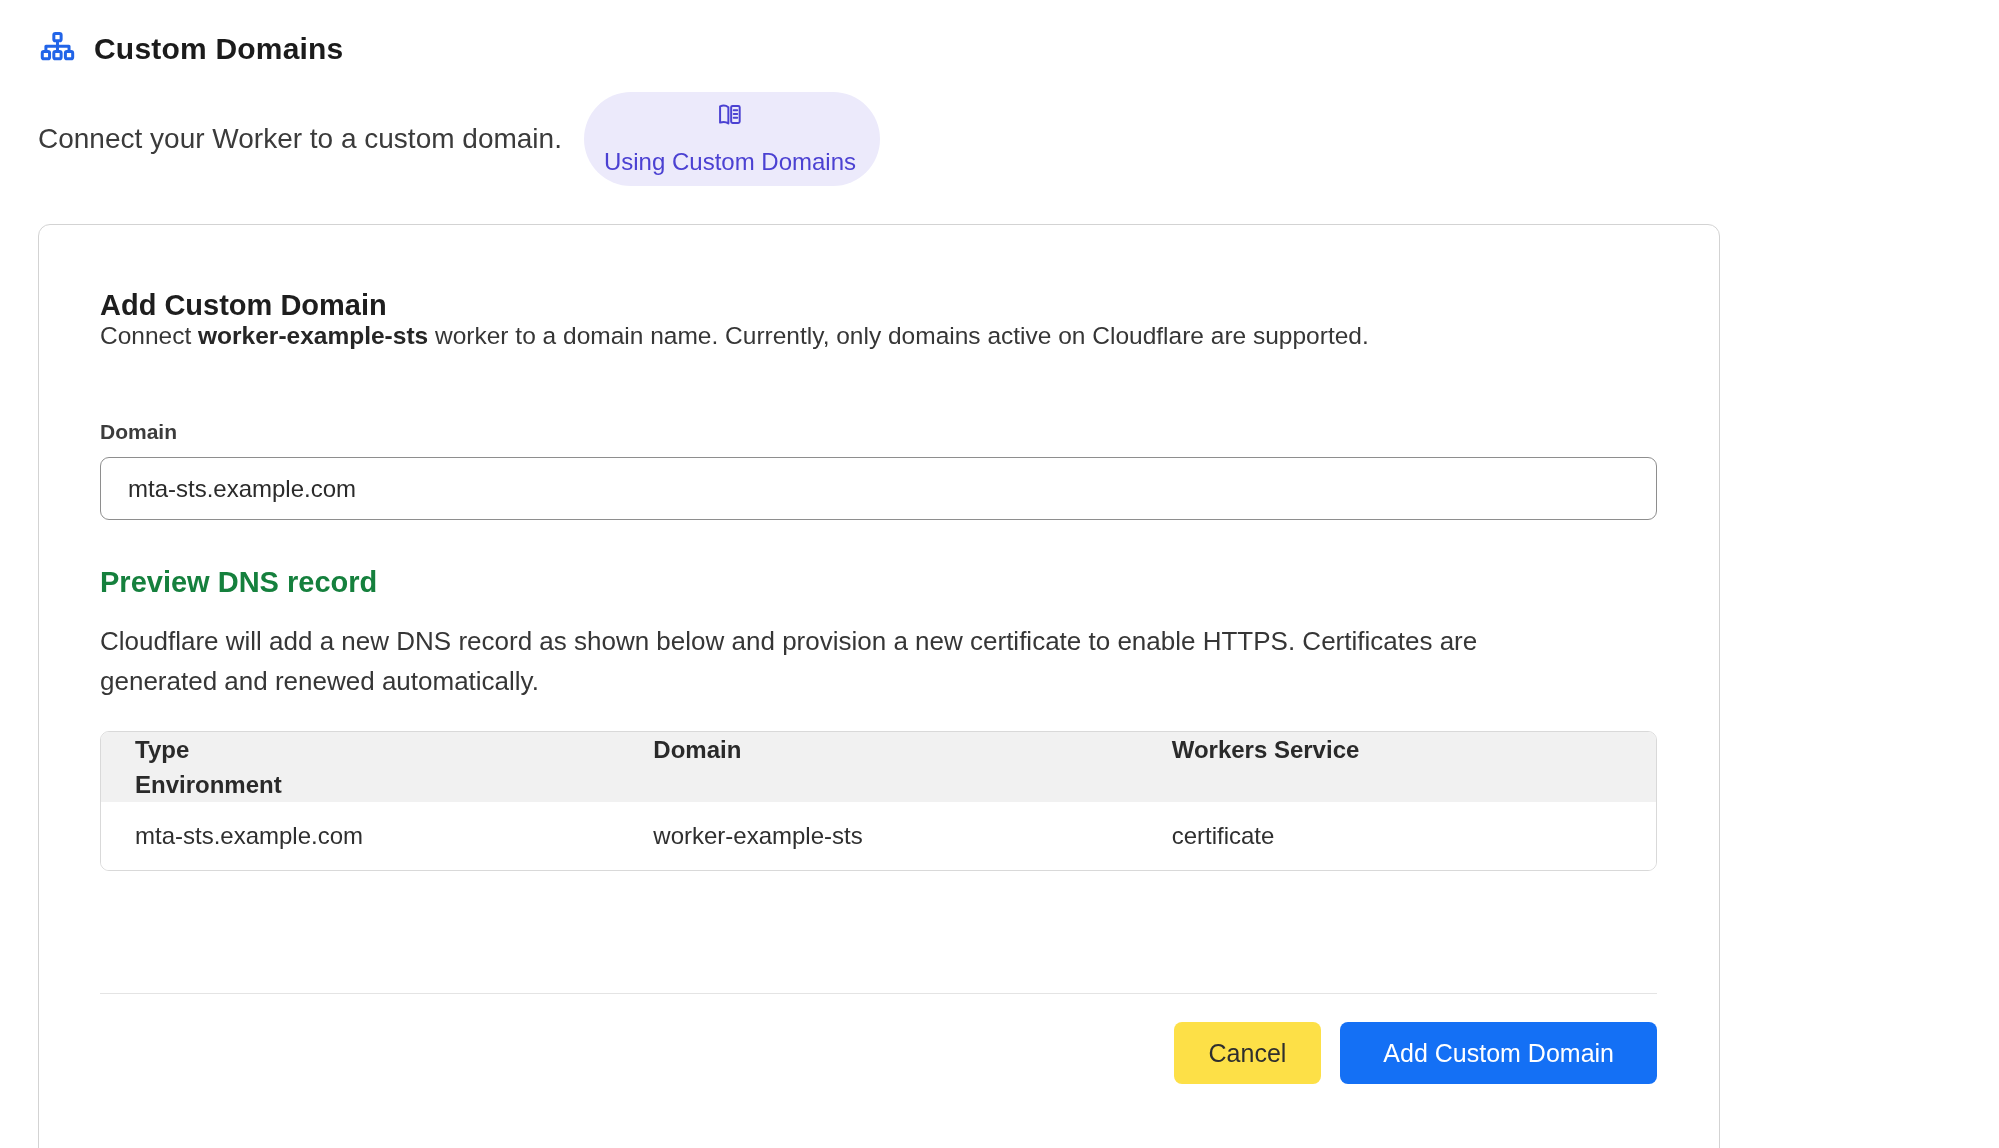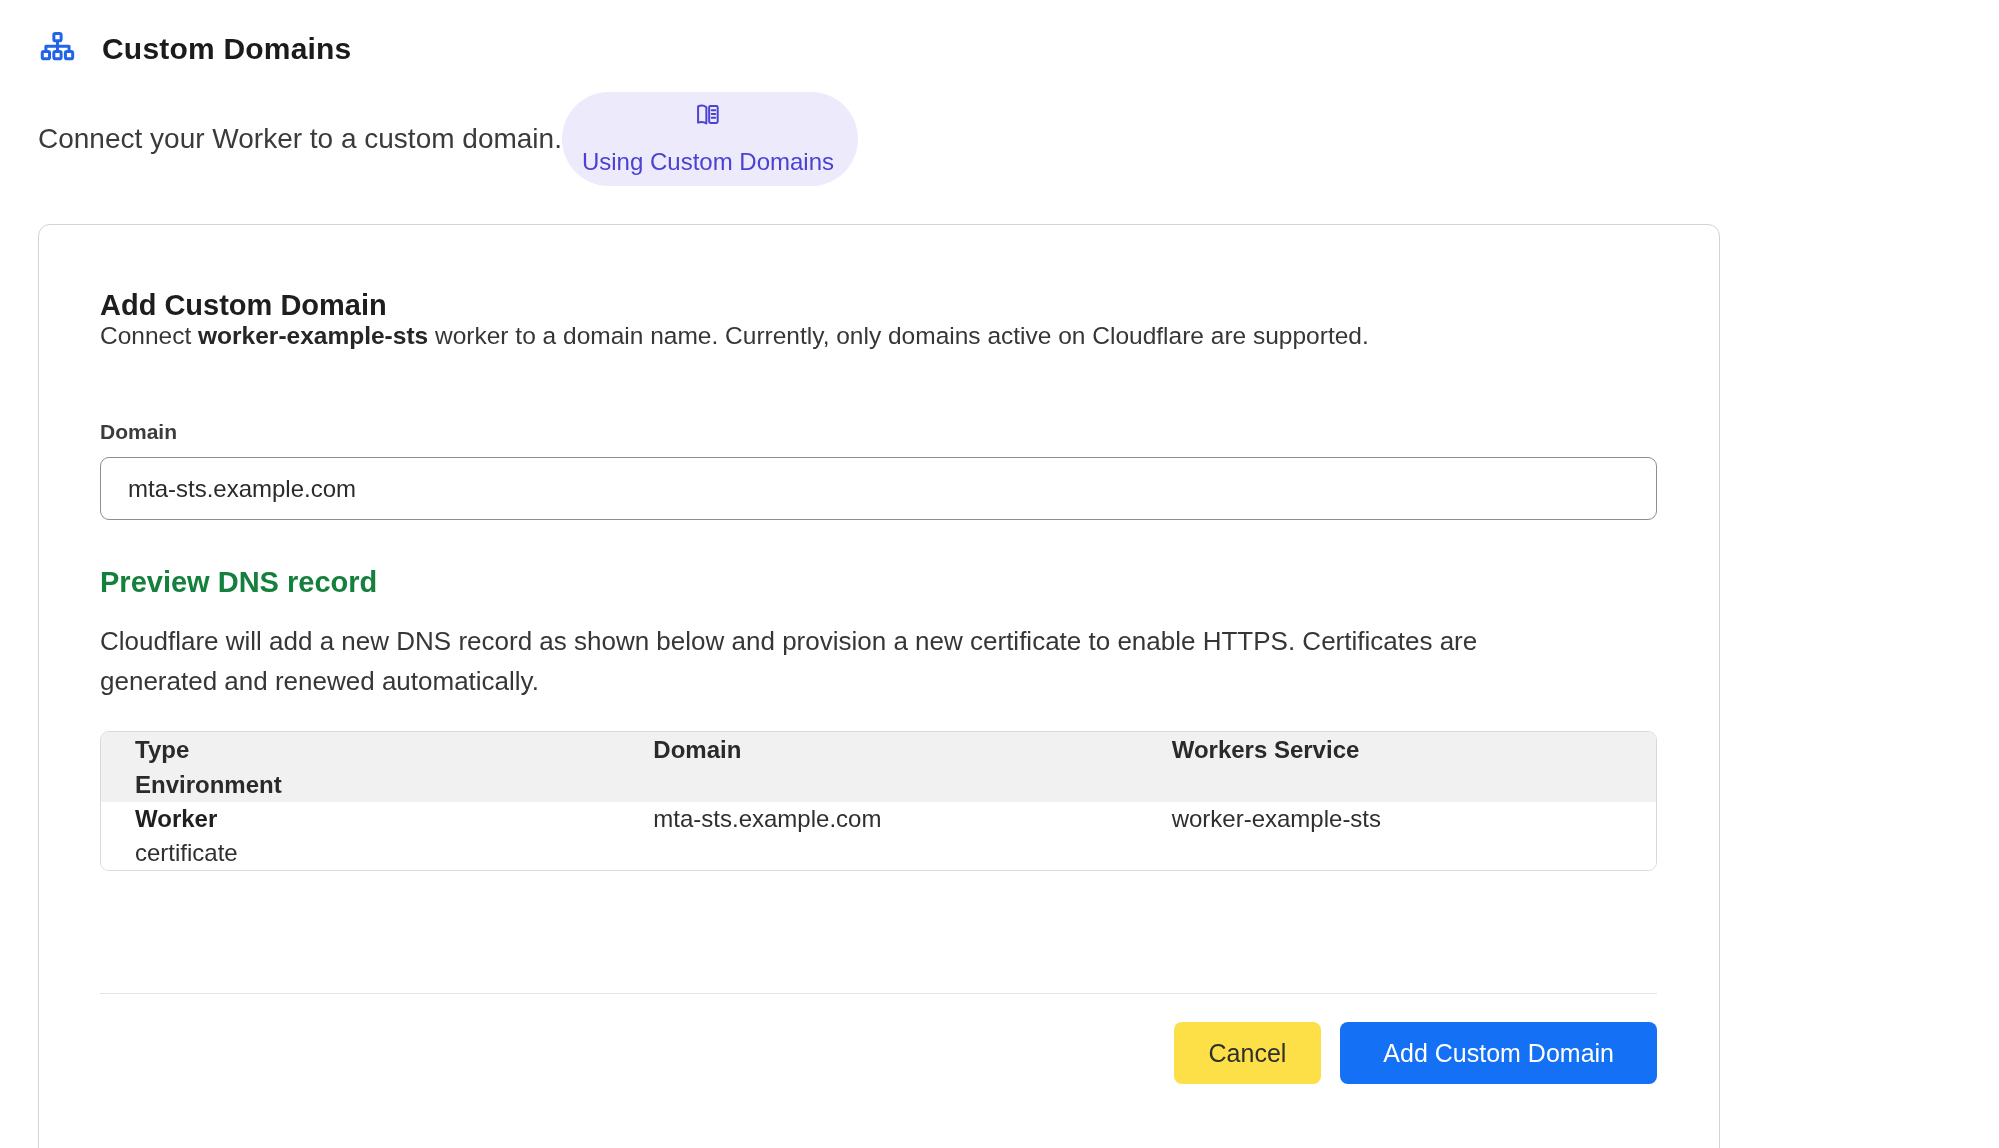--- a/index.html
+++ b/index.html
@@ -1,25 +1,25 @@
 <!DOCTYPE html>
 <html><head>
 <meta charset="utf-8">
 <style>
   * { margin:0; padding:0; box-sizing:border-box; }
   html,body { width:1999px; height:1148px; background:#ffffff;
               font-family:"Liberation Sans", sans-serif; color:#1d1d1d; }
   .page { padding:30px 38px 0 38px; }
 
   
-  .page-header { display:flex; align-items:center; gap:26px; }
+  .page-header { display:flex; align-items:center; gap:18px; }
   .page-header .hicon { width:38px; height:38px; display:block; }
   .page-title { font-size:30px; font-weight:700; color:#1b1b1b; letter-spacing:.2px; }
 
-  .subtitle-row { margin-top:24px; display:flex; align-items:center; }
+  .subtitle-row { margin-top:24px; display:flex; align-items:center; gap:22px; }
   .subtitle { font-size:28px; color:#3b3b3b; }
   .docs-badge { display:inline-flex; align-items:center; gap:13px;
                 background:#eceafb; color:#4b41d2; border:none; cursor:pointer;
                 border-radius:999px; padding:9px 24px 10px 20px; font-size:24px;
                 font-family:"Liberation Sans", sans-serif;flex-direction:column; }
   .docs-badge svg { width:28px; height:28px; }
 
   
   .card { margin-top:38px; width:1682px; height:948px;
           border:1.5px solid #d3d3d3; border-radius:12px; background:#fff;
@@ -104,21 +104,20 @@
     <p class="preview-desc">Cloudflare will add a new DNS record as shown below and provision a new certificate to enable HTTPS. Certificates are generated and renewed automatically.</p>
 
     <div class="dns-table">
       <div class="dns-row dns-head">
         <div class="cell">Type</div>
         <div class="cell">Domain</div>
         <div class="cell">Workers Service</div>
         <div class="cell">Environment</div>
       </div>
       <div class="dns-row dns-body">
-        <div class="cell type-cell">Worker</div>
         <div class="cell">mta-sts.example.com</div>
         <div class="cell">worker-example-sts</div>
         <div class="cell">certificate</div>
       </div>
     </div>
 
     <hr class="footer-divider">
 
     <div class="actions">
       <button class="btn btn-cancel">Cancel</button>

